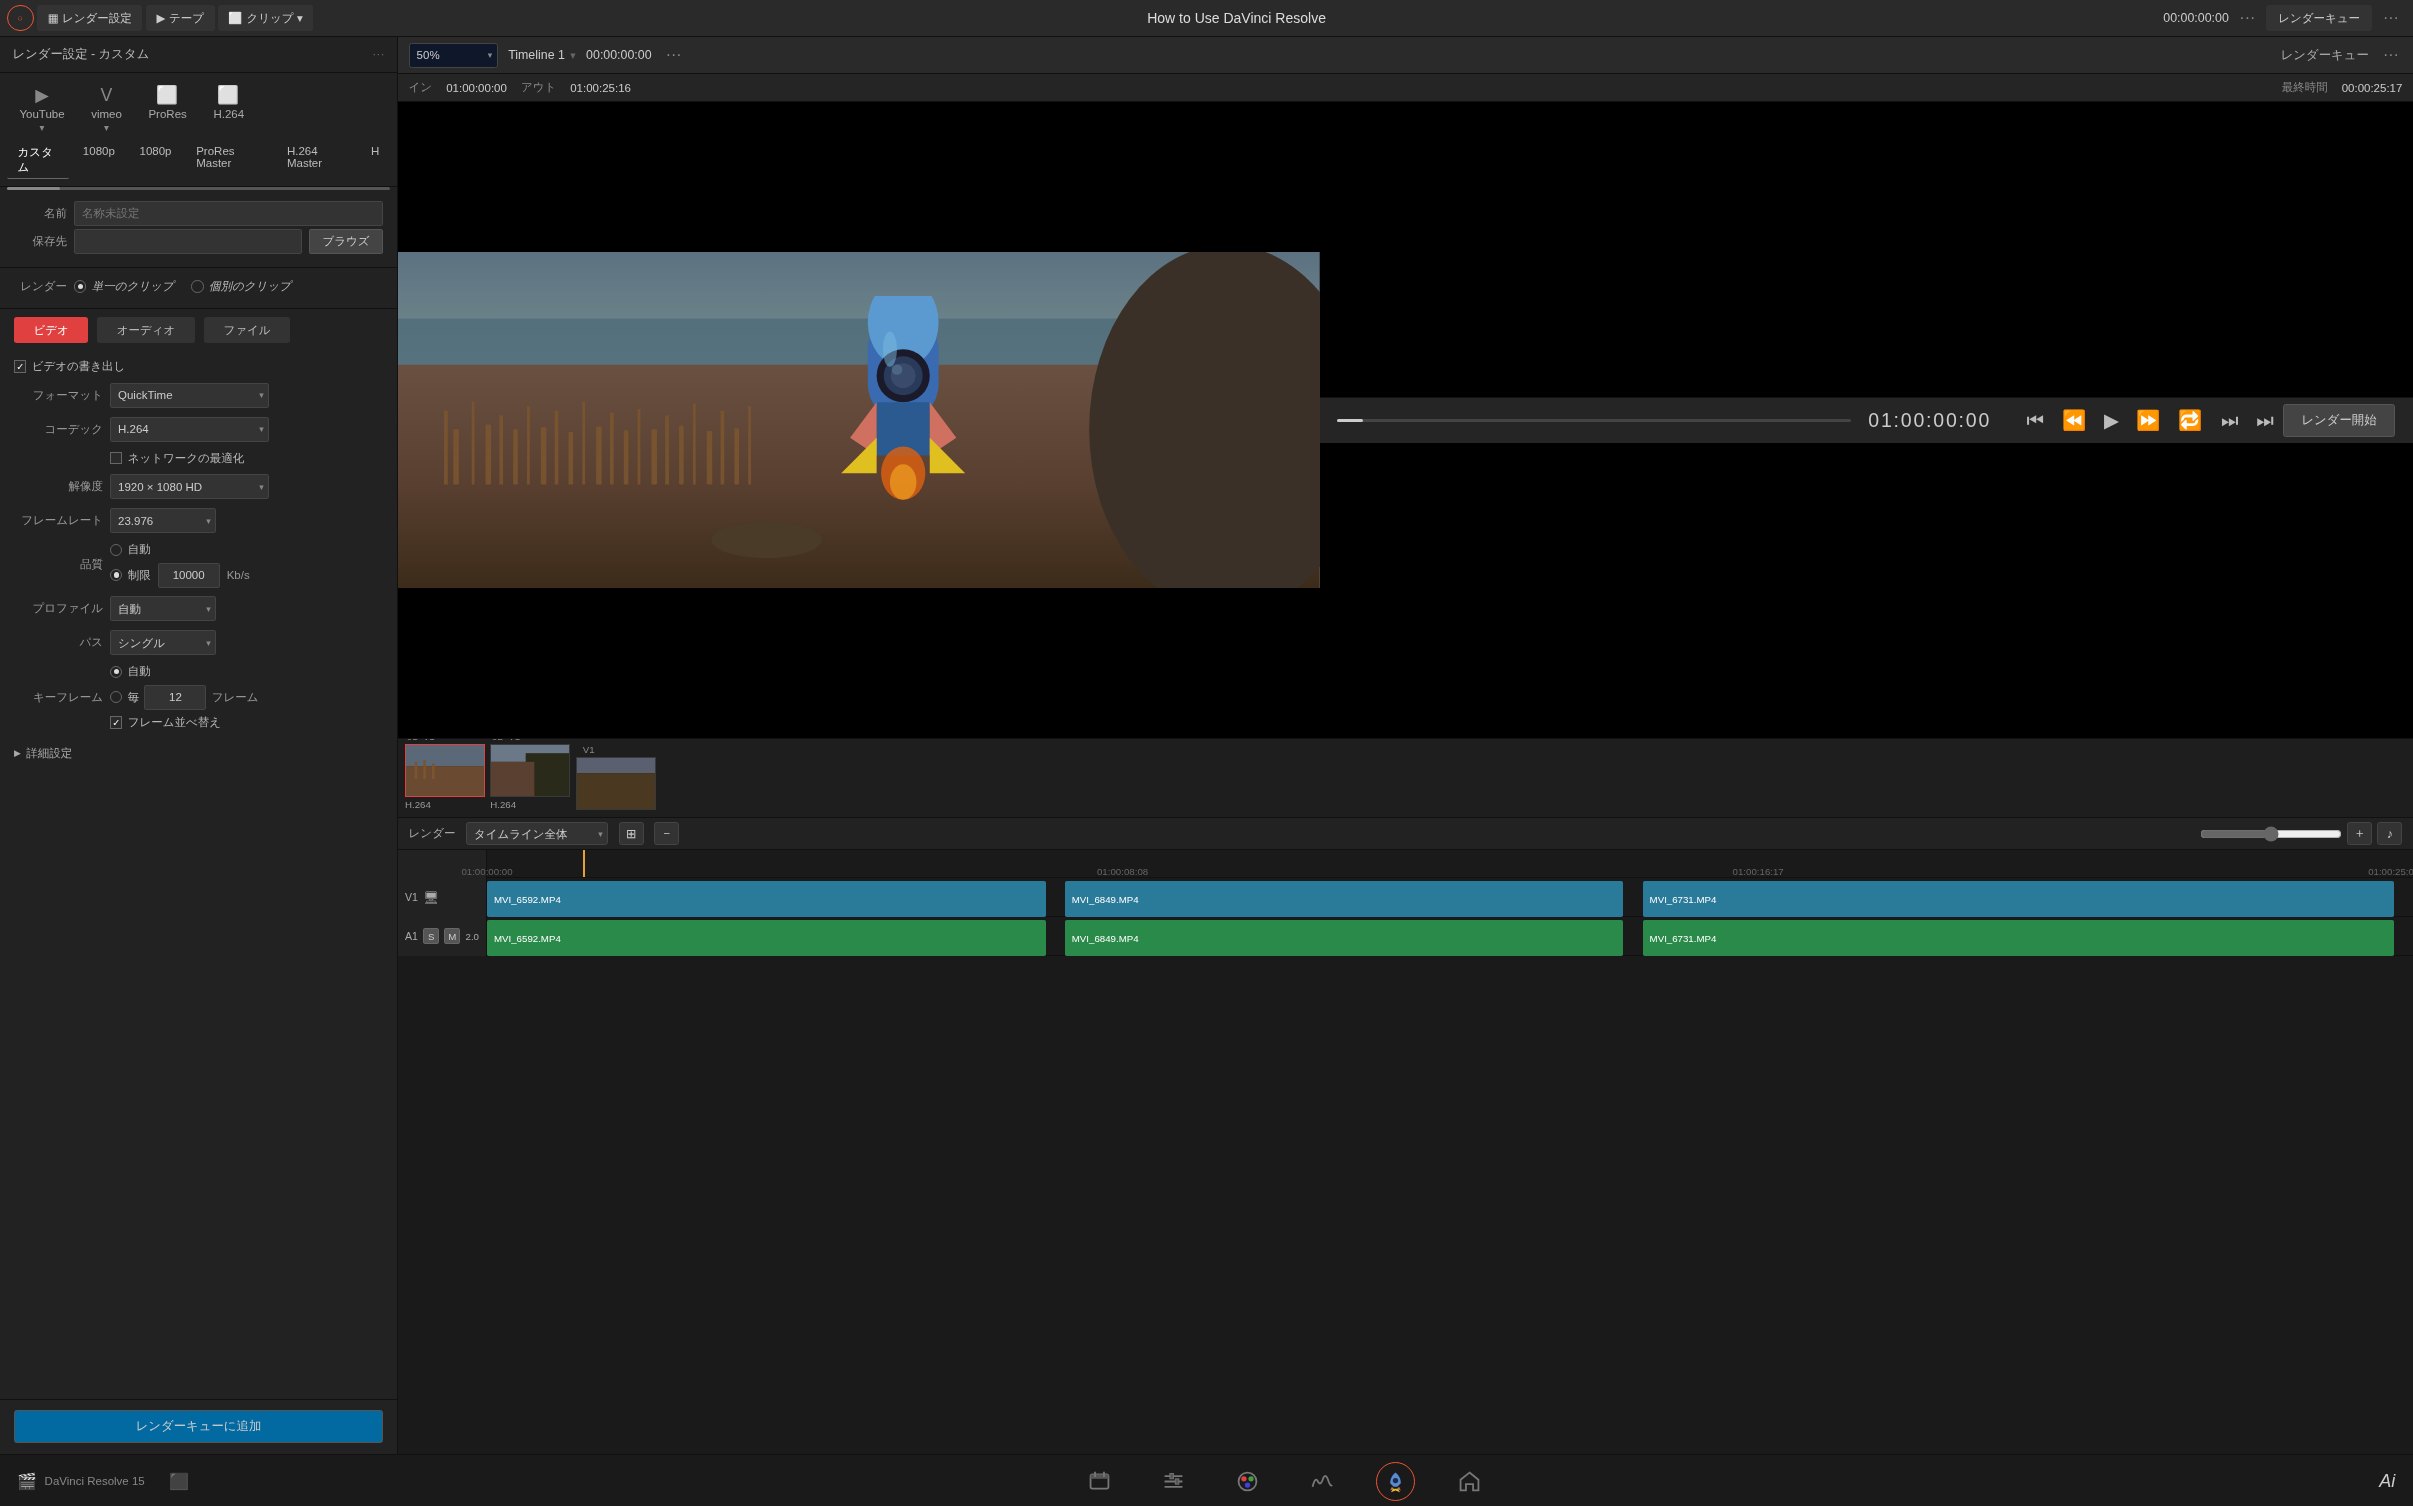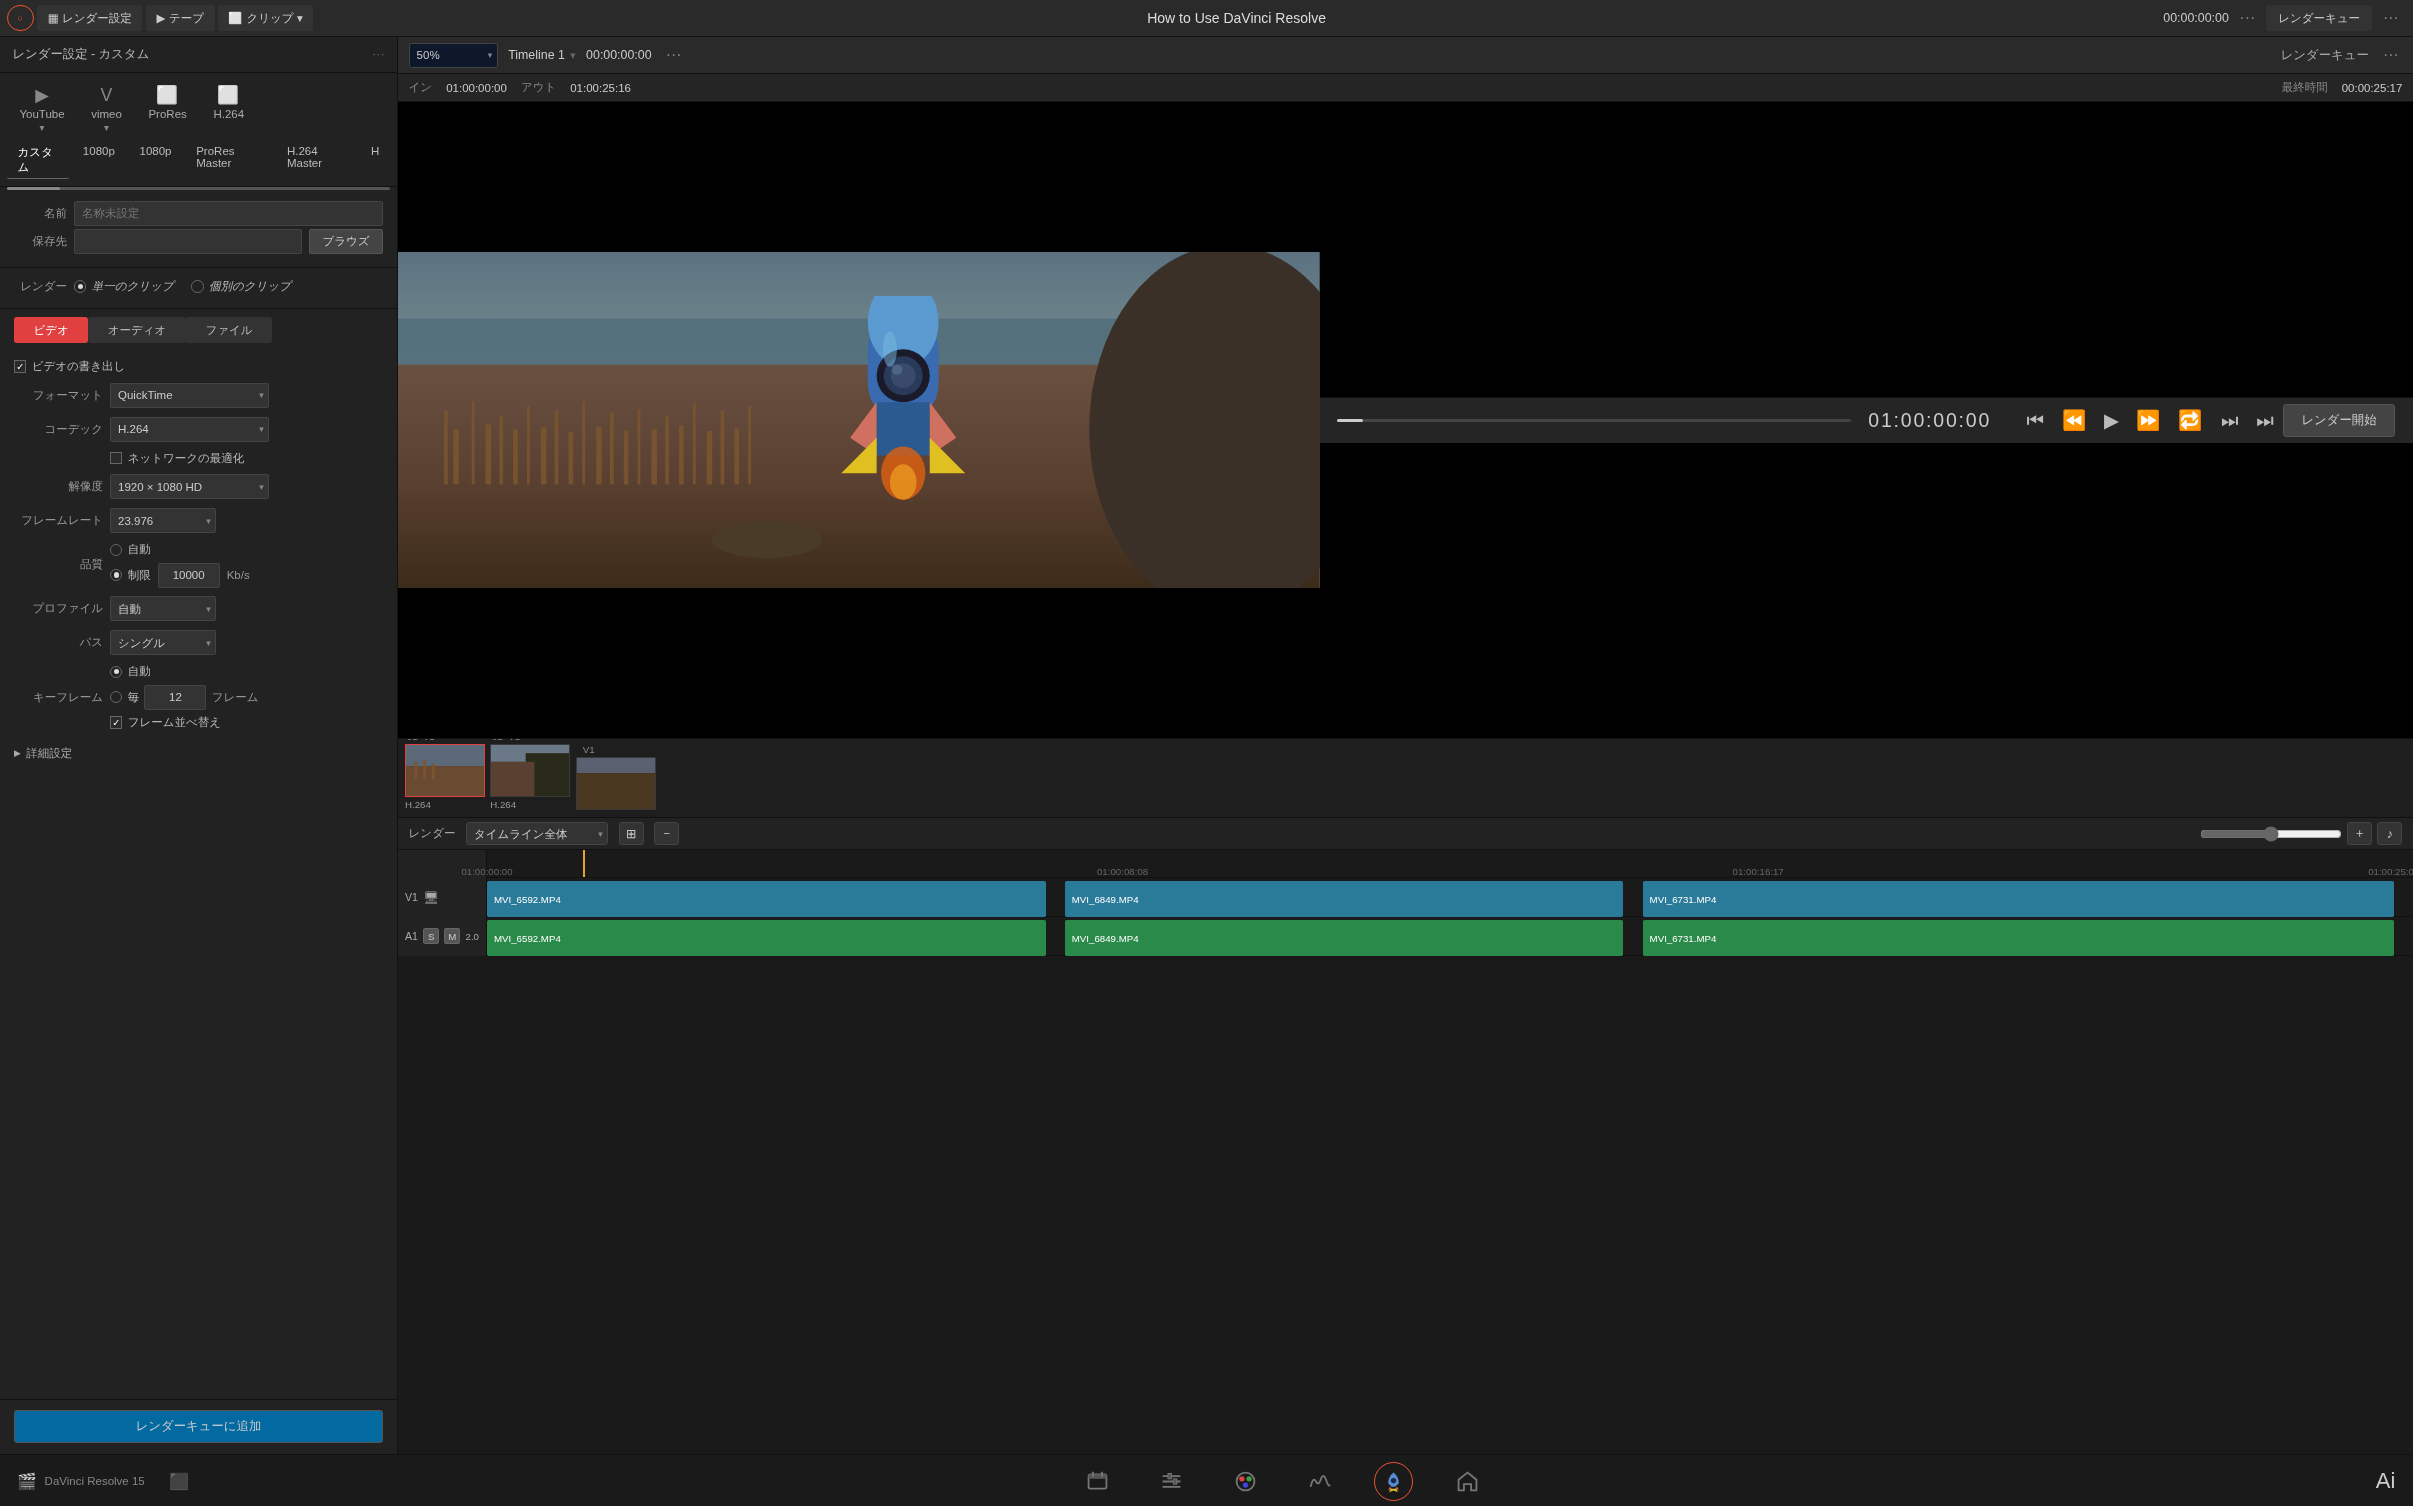--- a/index.html
+++ b/index.html
@@ -220,21 +220,21 @@
     .radio-dot.active::after {
       content: '';
       width: 5.3px; height: 5.3px;
       border-radius: 50%;
       background: #ddd;
     }
 
     
     .tab-row {
       display: flex;
-      gap: 0;
+      gap: 9px;
       padding: 8.9px 14px;
     }
     .tab-btn {
       padding: 5.3px 19.5px;
       font-size: 11.5px;
       cursor: pointer;
       border-radius: 2.7px;
       border: none;
       font-family: "Hiragino Sans", "Yu Gothic", sans-serif;
     }
@@ -756,22 +756,23 @@
       color: #fff;
       border: 1.8px solid #e53;
       border-radius: 50%;
     }
     .bottom-nav-right {
       display: flex;
       align-items: center;
       gap: 7px;
     }
     .ai-label {
-      font-size: 22px;
-      color: #ccc;
+      font-size: 18px;
+      color: #ccc;
+      font-style: italic;
     }
 
     
     ::-webkit-scrollbar { width: 5.3px; }
     ::-webkit-scrollbar-track { background: #1a1a1a; }
     ::-webkit-scrollbar-thumb { background: #444; border-radius: 2.7px; }
   </style>
 </head>
 <body>
 

